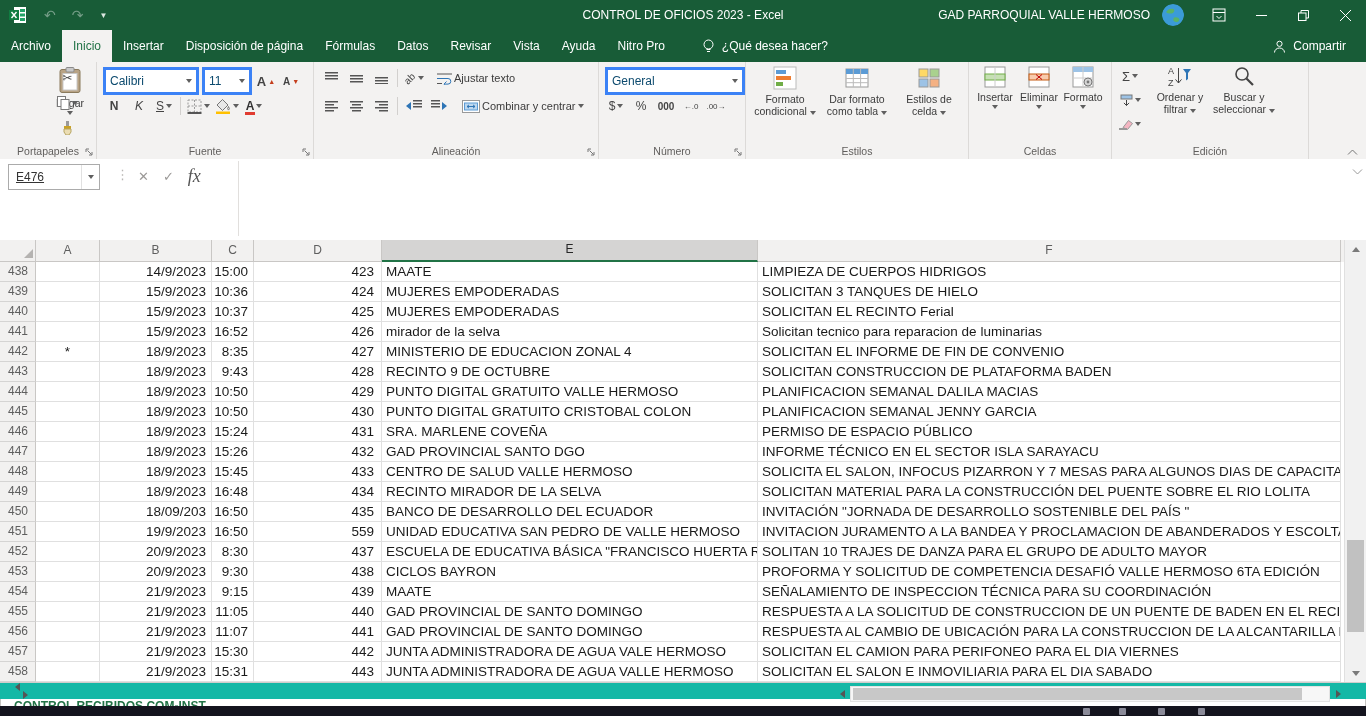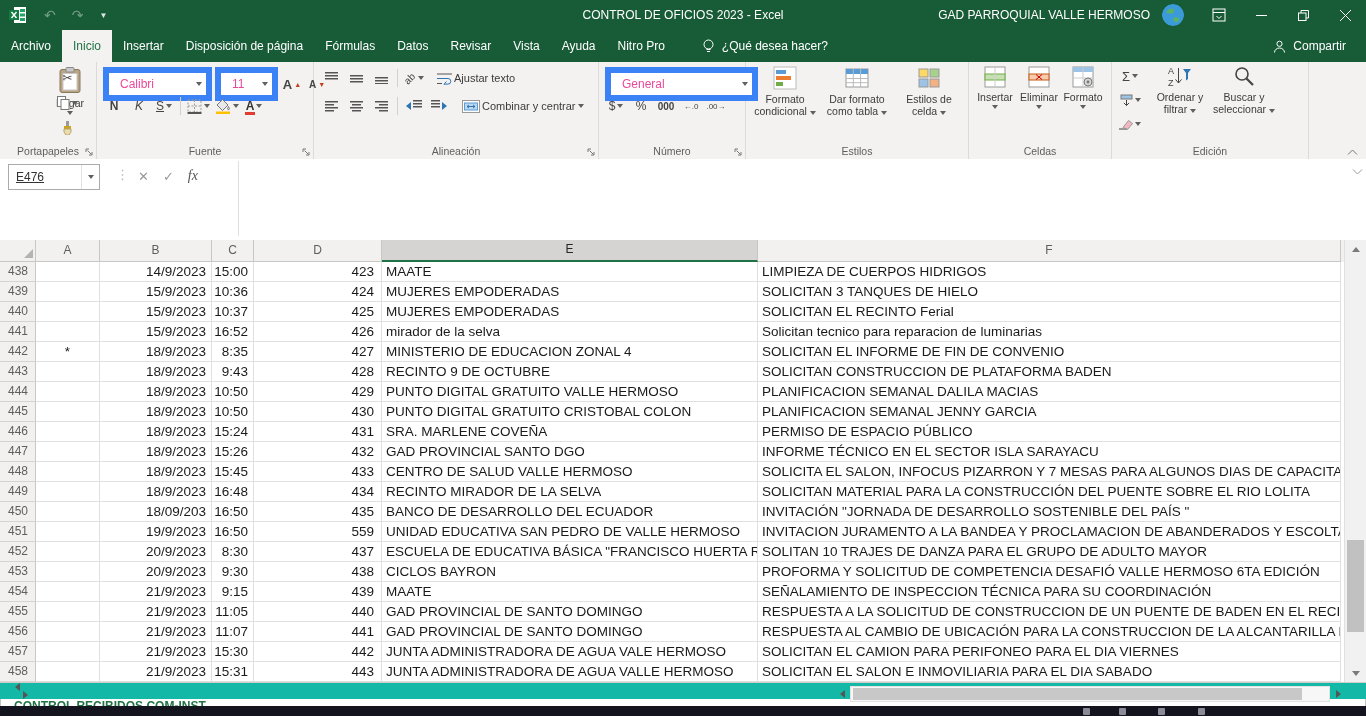--- a/index.html
+++ b/index.html
@@ -26,21 +26,21 @@
   
   .ribbon{position:absolute;top:62px;left:0;right:0;height:97px;background:#F3F2F1;border-bottom:1px solid #C8C6C4;display:flex;}
   .rgroup{position:relative;height:100%;border-right:1px solid #DCDAD8;flex:none;}
   .g-clip{width:96px}.g-font{width:216px}.g-align{width:284px}.g-num{width:146px}
   .g-style{width:222px}.g-cells{width:142px}.g-edit{width:196px}
   .glab{position:absolute;bottom:2px;left:0;right:0;text-align:center;font-size:10.5px;color:#605E5C;white-space:nowrap;}
   .dlg{position:absolute;bottom:3px;right:3px;display:flex;}
   .rrow{position:absolute;left:6px;display:flex;align-items:center;gap:3px;}
   .sbtn{min-width:20px;height:20px;display:flex;align-items:center;justify-content:center;gap:2px;color:#444;font-size:12px;padding:0 1px;}
   .dd{width:0;height:0;border-left:3px solid transparent;border-right:3px solid transparent;border-top:4px solid #5f5f5f;}
-  .combo{height:22px;background:#fff;border:6px solid #3b82f6;display:flex;align-items:center;font-size:12px;color:#ec4899;padding-left:11px;justify-content:space-between;}
+  .combo{height:22px;background:#fff;border:3px solid #3b82f6;display:flex;align-items:center;font-size:12px;color:#0c4a6e;padding-left:4px;justify-content:space-between;}
   .combo .dd{margin-right:4px;}
   .vline{width:1px;height:18px;background:#D2D0CE;margin:0 2px;}
   .bigbtn{display:flex;flex-direction:column;align-items:center;color:#3b3b3b;font-size:10.5px;line-height:12px;text-align:center;}
   .blab{margin-top:3px;}
   .bold{font-weight:bold;}.italic{font-style:italic;}
   .und .u{text-decoration:underline;}
   .Abig{font-size:13px;font-weight:bold;}.Asmall{font-size:10px;font-weight:bold;}
   .tinyarr{font-size:7px;color:#C43E1C;}
   .fcA{position:relative;font-weight:bold;font-size:12px;color:#333;}
   .cbar{position:absolute;left:-1px;right:-1px;bottom:-2px;height:3px;background:#E03C31;}
@@ -59,21 +59,21 @@
   .bigbtn2 svg{margin-bottom:2px;}
   .collapse-rib{position:absolute;right:8px;bottom:4px;}
   
   .fbar{position:absolute;top:159px;left:0;right:0;height:81px;background:#fff;border-bottom:1px solid #D0CECC;}
   .namebox{position:absolute;left:8px;top:5px;width:90px;height:24px;border:1px solid #ABABAB;background:#fff;display:flex;align-items:center;font-size:12px;color:#333;}
   .namebox .val{flex:1;padding-left:7px;text-decoration:underline;}
   .nb-arr{width:17px;height:100%;display:flex;align-items:center;justify-content:center;border-left:1px solid #E1E1E1;}
   .fdots{position:absolute;left:116px;top:8px;color:#B8B6B4;font-size:13px;letter-spacing:0;}
   .fxbtns{position:absolute;left:138px;top:5px;display:flex;align-items:center;gap:14px;height:24px;}
   .fxg{color:#9B9997;font-size:13px;}
-  .fxi{font-family:"Liberation Serif",serif;font-style:italic;font-size:14px;color:#555;}
+  .fxi{font-family:"Liberation Serif",serif;font-style:italic;font-size:18px;color:#555;}
   .finput{position:absolute;left:238px;top:2px;right:18px;bottom:4px;background:#fff;border-left:1px solid #E1DFDD;font-size:13px;color:#222;padding:3px 6px;}
   .fcol{position:absolute;right:3px;top:10px;}
   
   .colhead{position:absolute;top:240px;left:0;right:21px;height:22px;display:flex;background:#F2F1F0;}
   .ch{flex:none;border-right:1px solid #C9C7C5;border-bottom:1px solid #C9C7C5;font-size:12px;color:#5F5F5F;text-align:center;line-height:21px;box-sizing:border-box;height:22px;}
   .ch.corner{width:36px;position:relative;background:#F2F1F0;}
   .tri-corner{position:absolute;right:2px;bottom:3px;width:0;height:0;border-left:9px solid transparent;border-bottom:9px solid #B5B3B1;}
   .ch.sel{background:#D5D4D3;border-bottom:2px solid #217346;line-height:19px;color:#262626;}
   .w-a{width:64px}.w-b{width:112px}.w-c{width:42px}.w-d{width:128px}.w-e{width:376px}.w-f{width:583px}
   .rows{position:absolute;top:262px;left:0;right:21px;height:420px;overflow:hidden;background:#fff;}

